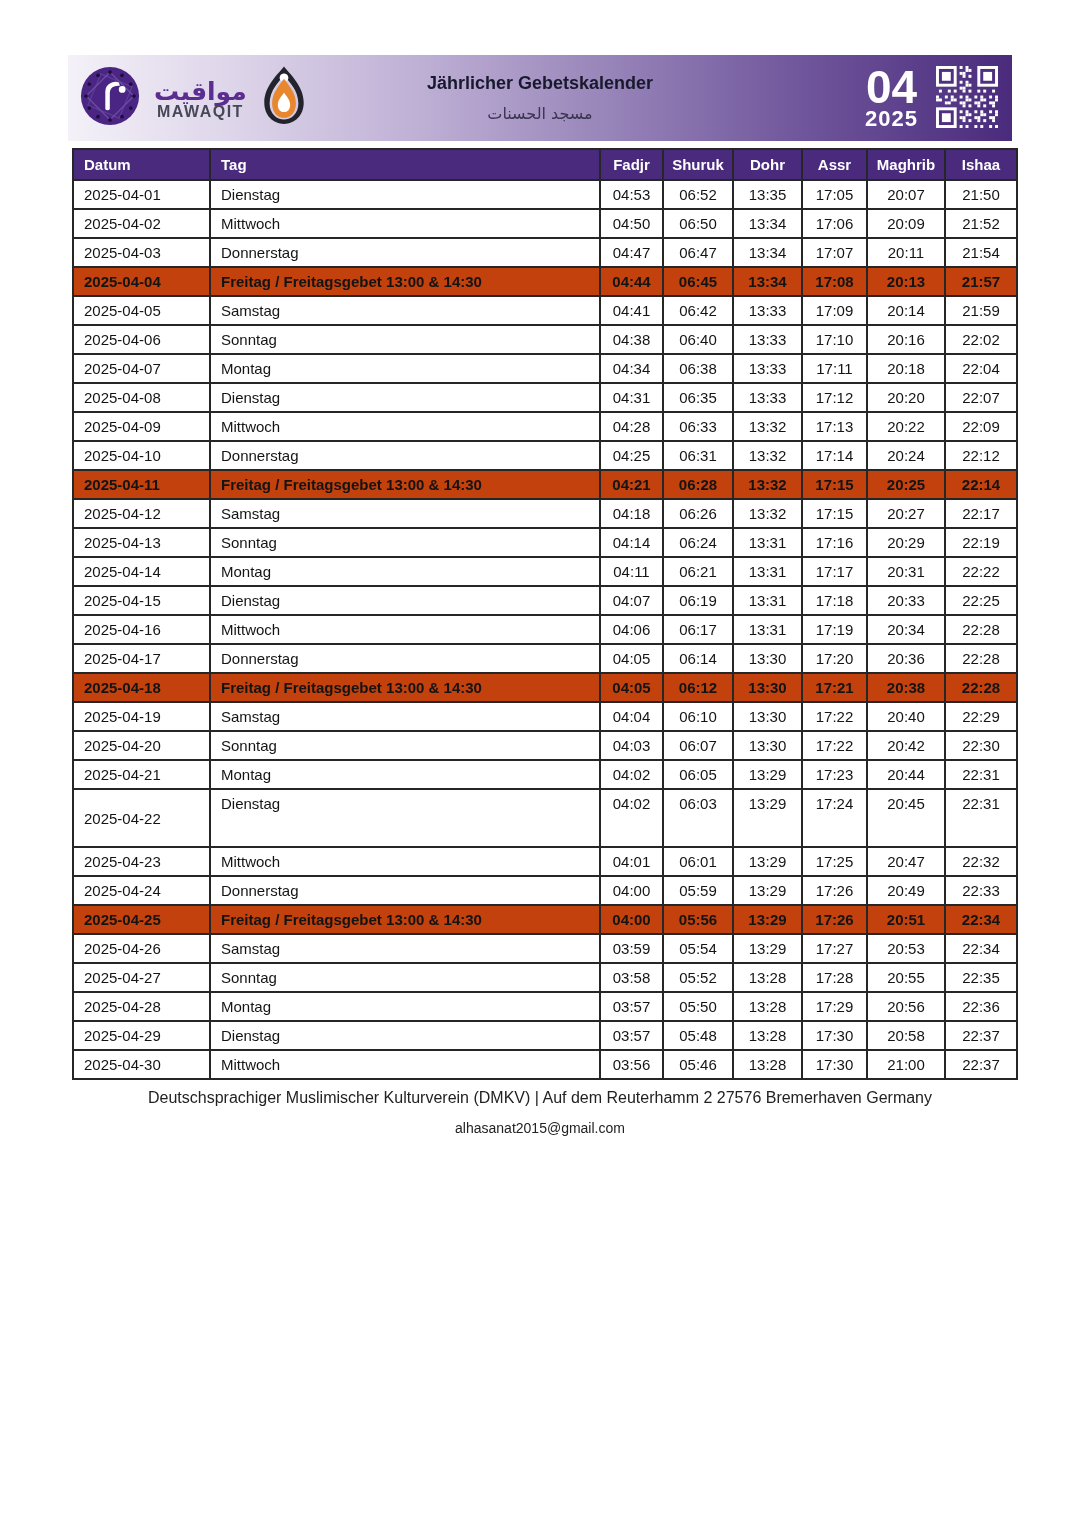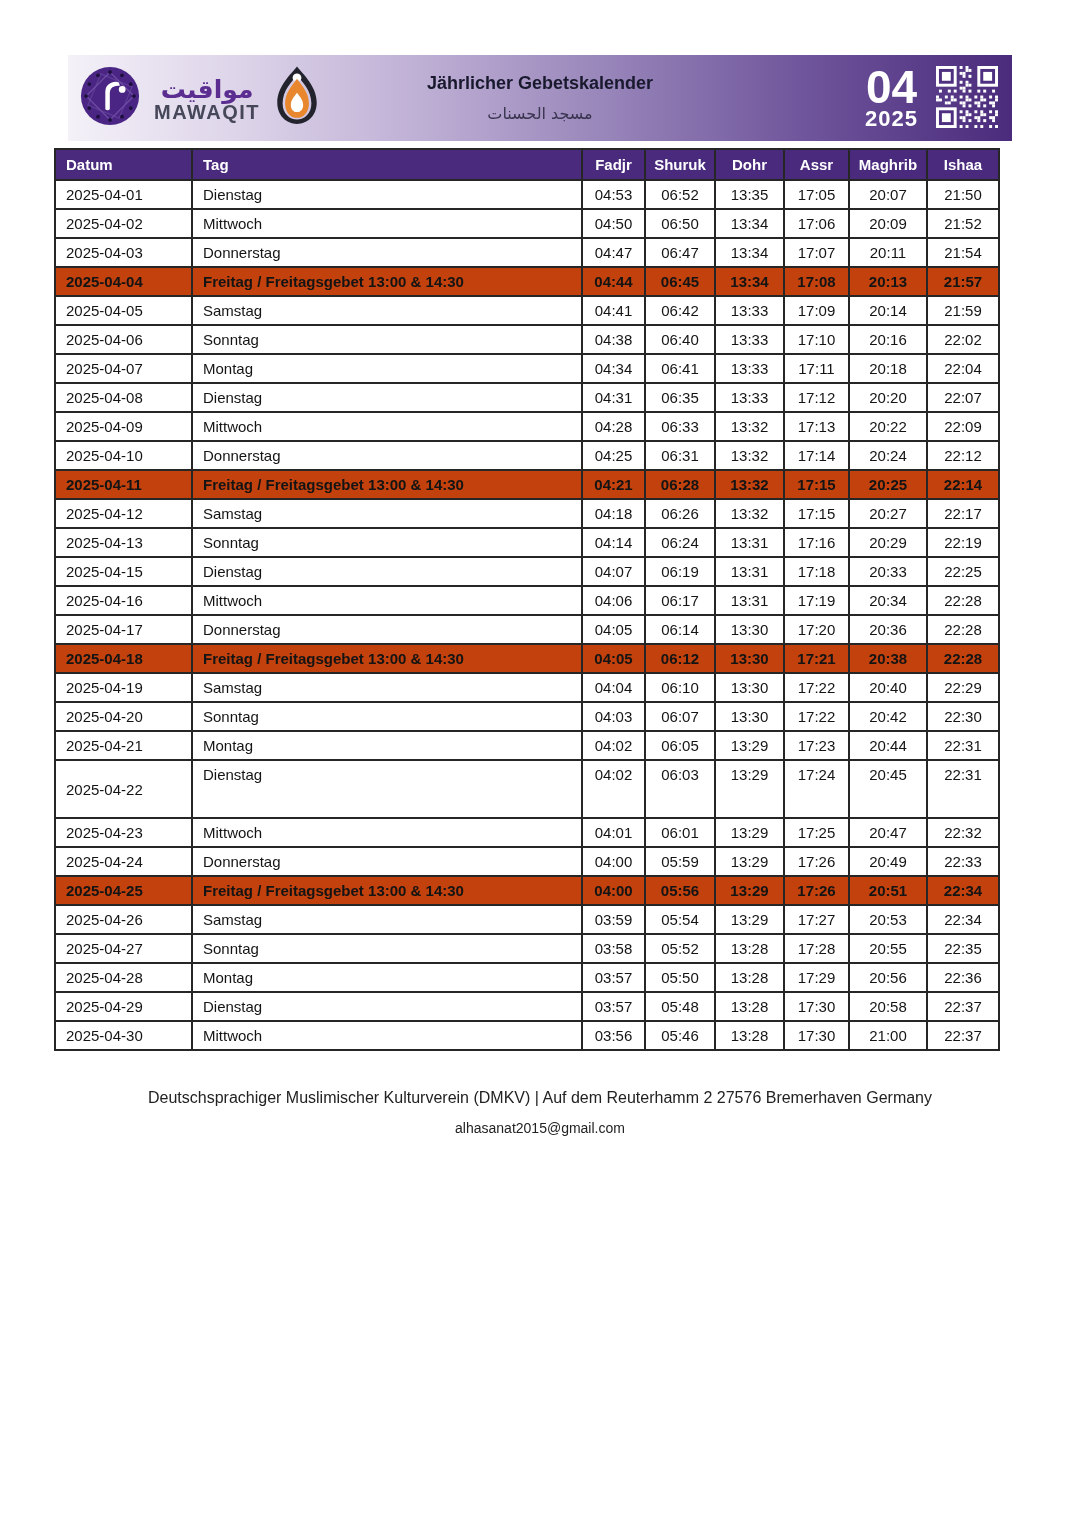--- a/index.html
+++ b/index.html
@@ -9,33 +9,33 @@
 
   
   .header-band {
     position:absolute; left:68px; top:55px; width:944px; height:86px;
     background:linear-gradient(90deg,#f4f1f8 0%, #ddd4e9 18%, #bdaed4 38%, #9683b8 58%, #6f559b 78%, #4a2b7c 100%);
     display:flex; align-items:center; padding:0 12px;
   }
   .logo-group { display:flex; align-items:center; gap:14px; }
   .wordmark { display:flex; flex-direction:column; align-items:center; line-height:1; margin-top:2px; }
   .wordmark .arabic { font-size:25px; font-weight:bold; color:#5b2d90; font-family:"DejaVu Sans", sans-serif; }
-  .wordmark .latin { font-size:20px; font-weight:bold; color:#47475a; letter-spacing:1.5px; margin-top:0; }
+  .wordmark .latin { font-size:16px; font-weight:bold; color:#47475a; letter-spacing:1.5px; margin-top:0; }
   .title-block { position:absolute; left:50%; top:50%; transform:translate(-50%,-50%); text-align:center; width:460px; }
   .title-block .title { font-size:18px; font-weight:bold; color:#19192e; }
   .title-block .subtitle { font-size:16px; color:#3a3550; margin-top:10px; font-family:"DejaVu Sans", sans-serif; }
   .right-group { margin-left:auto; display:flex; align-items:flex-start; gap:18px; padding-right:2px; }
   .month-year { text-align:center; color:#ffffff; line-height:0.95; }
   .month-year .month { font-size:46px; font-weight:bold; }
   .month-year .year { font-size:22px; font-weight:bold; letter-spacing:1px; }
   .qr svg { display:block; }
 
   
   table.prayer-table {
-    position:absolute; left:54px; top:148px; width:944px;
+    position:absolute; left:72px; top:148px; width:944px;
     border-collapse:collapse; table-layout:fixed;
     font-size:15px; color:#141414;border-radius:8px;
   }
   .prayer-table th, .prayer-table td { border:2px solid #262626; }
   .prayer-table thead th {
     background:#4a2a7d; color:#ffffff; font-weight:bold; height:31px;
     text-align:center; border-color:#262626;
   }
   .prayer-table thead th.left, .prayer-table td.left { text-align:left; padding-left:10px; }
   .prayer-table tbody td { height:29px; text-align:center; background:#ffffff; vertical-align:middle; }
@@ -283,21 +283,21 @@
           <td>06:40</td>
           <td>13:33</td>
           <td>17:10</td>
           <td>20:16</td>
           <td>22:02</td>
         </tr>
         <tr>
           <td class="left">2025-04-07</td>
           <td class="left">Montag</td>
           <td>04:34</td>
-          <td>06:41</td>
+          <td>06:38</td>
           <td>13:33</td>
           <td>17:11</td>
           <td>20:18</td>
           <td>22:04</td>
         </tr>
         <tr>
           <td class="left">2025-04-08</td>
           <td class="left">Dienstag</td>
           <td>04:31</td>
           <td>06:35</td>
@@ -350,20 +350,30 @@
           <td class="left">2025-04-13</td>
           <td class="left">Sonntag</td>
           <td>04:14</td>
           <td>06:24</td>
           <td>13:31</td>
           <td>17:16</td>
           <td>20:29</td>
           <td>22:19</td>
         </tr>
         <tr>
+          <td class="left">2025-04-14</td>
+          <td class="left">Montag</td>
+          <td>04:11</td>
+          <td>06:21</td>
+          <td>13:31</td>
+          <td>17:17</td>
+          <td>20:31</td>
+          <td>22:22</td>
+        </tr>
+        <tr>
           <td class="left">2025-04-15</td>
           <td class="left">Dienstag</td>
           <td>04:07</td>
           <td>06:19</td>
           <td>13:31</td>
           <td>17:18</td>
           <td>20:33</td>
           <td>22:25</td>
         </tr>
         <tr>

